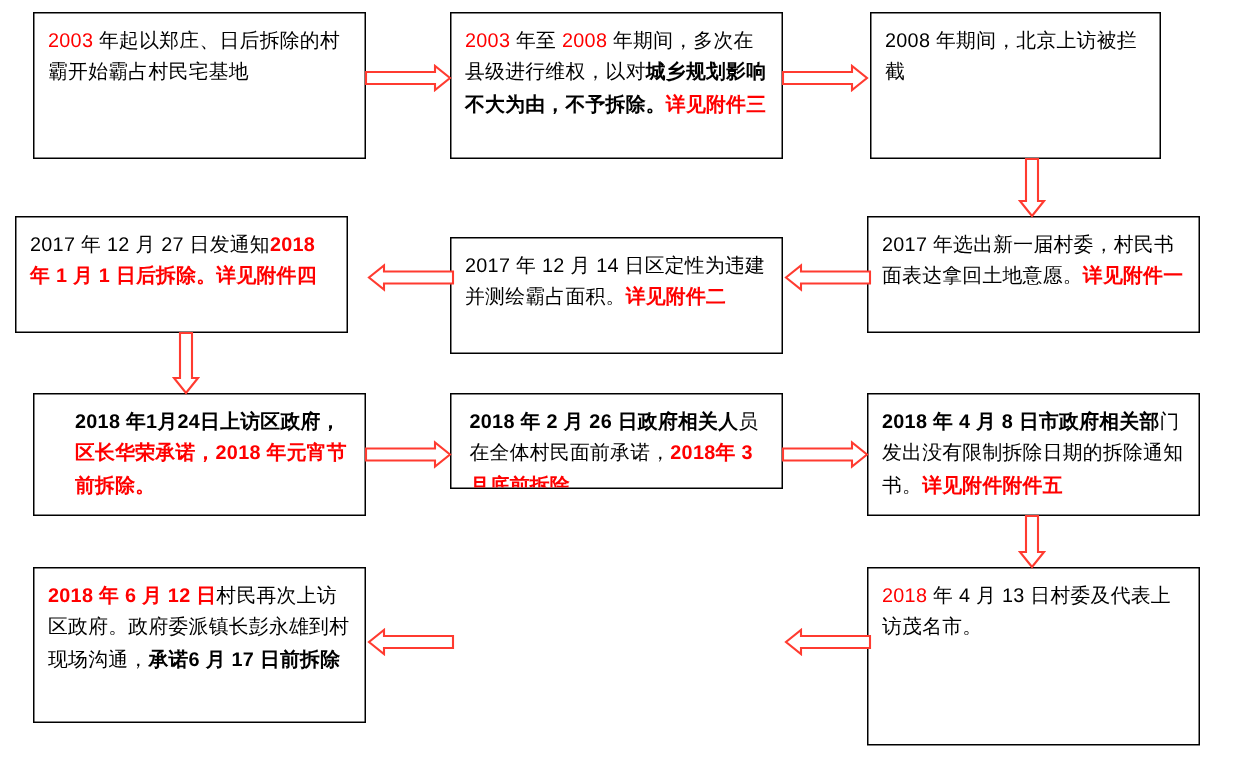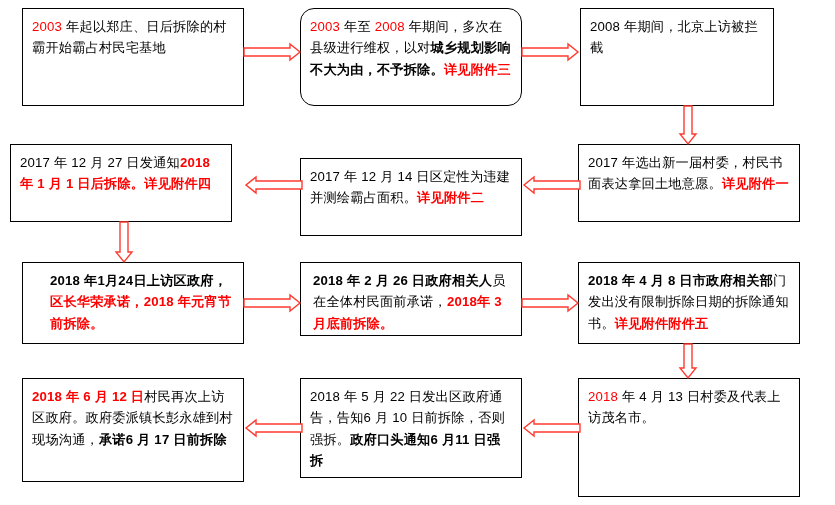--- a/index.html
+++ b/index.html
@@ -50,21 +50,21 @@
 </style>
 </head>
 <body>
 
 <div id="canvas">
 
   <div class="box" style="left:22px; top:8px; width:222px; height:98px;">
     <div><span class="r">2003</span><span> 年起以郑庄、日后拆除</span><span>的村霸开始霸占村民宅基地</span></div>
   </div>
 
-  <div class="box" style="left:300px; top:8px; width:222px; height:98px;border-radius:14px;">
+  <div class="box" style="left:300px; top:8px; width:222px; height:98px;">
     <div><span class="r">2003</span><span> 年至 </span><span class="r">2008</span><span> 年期间，多次</span><span>在县级进行维权，以对</span><span class="b">城乡规</span><span class="b">划影响不大为由，不予拆除。</span><span class="rb">详见附件三</span></div>
   </div>
 
   <div class="box" style="left:580px; top:8px; width:194px; height:98px;">
     <div><span>2008 年期间，北京上访被拦</span><span>截</span></div>
   </div>
 
   <div class="box" style="left:10px; top:144px; width:222px; height:78px;">
     <div><span>2017 年 12 月 27 日发通知</span><span class="rb">2018 年 1 月 1 日后拆除。详</span><span class="rb">见附件四</span></div>
   </div>
@@ -74,35 +74,32 @@
   </div>
 
   <div class="box" style="left:578px; top:144px; width:222px; height:78px;">
     <div><span>2017 年选出新一届村委，村民</span><span>书面表达拿回土地意愿。</span><span class="rb">详见</span><span class="rb">附件一</span></div>
   </div>
 
   <div class="box" style="left:22px; top:262px; width:222px; height:82px;padding-left:27px;">
     <div><span class="b">2018 年1月24日上访区政府，</span><span class="rb">区长华荣承诺，2018 年元宵</span><span class="rb">节前拆除。</span></div>
   </div>
 
-  <div class="box" style="left:300px; top:262px; width:222px; height:74px;padding-left:12px;">
+  <div class="box" style="left:300px; top:262px; width:222px; height:64px;padding-left:12px;">
     <div><span class="b">2018 年 2 月 26 日政府相关人</span><span>员在全体村民面前承诺，</span><span class="rb">2018</span><span class="rb">年 3 月底前拆除。</span></div>
   </div>
 
   <div class="box" style="left:578px; top:262px; width:222px; height:82px;">
     <div><span class="b">2018 年 4 月 8 日市政府相关部</span><span>门发出没有限制拆除日期的拆</span><span>除通知书。</span><span class="rb">详见附件附件五</span></div>
   </div>
 
   <div class="box" style="left:22px; top:378px; width:222px; height:104px;">
     <div><span class="rb">2018 年 6 月 12 日</span><span>村民再次上访</span><span>区政府。政府委派镇长彭永雄到</span><span>村现场沟通，</span><span class="b">承诺6 月 17 日前拆</span><span class="b">除</span></div>
   </div>
 
-  <div class="box" style="left:300px; top:378px; width:222px; height:100px;">
-    <div><span>2018 年 5 月 22 日发出区政府</span><span>通告，告知6 月 10 日前拆除，</span><span>否则强拆。</span><span class="b">政府口头通知6 月</span><span class="b">11 日强拆</span></div>
-  </div>
 
   <div class="box" style="left:578px; top:378px; width:222px; height:119px;">
     <div><span class="r">2018</span><span> 年 </span><span>4</span><span> 月 </span><span>13</span><span> 日村委及代表</span><span>上访茂名市。</span></div>
   </div>
 
   <div class="arrow" style="left:244px; top:42px; width:58px; height:20px;">
     <svg width="58" height="20" viewBox="0 0 58 20">
       <path d="M0,6 L46,6 L46,2 L56,10 L46,18 L46,14 L0,14 Z" fill="#ffffff" stroke="#ff3b30" stroke-width="1.4"></path>
     </svg>
   </div>

